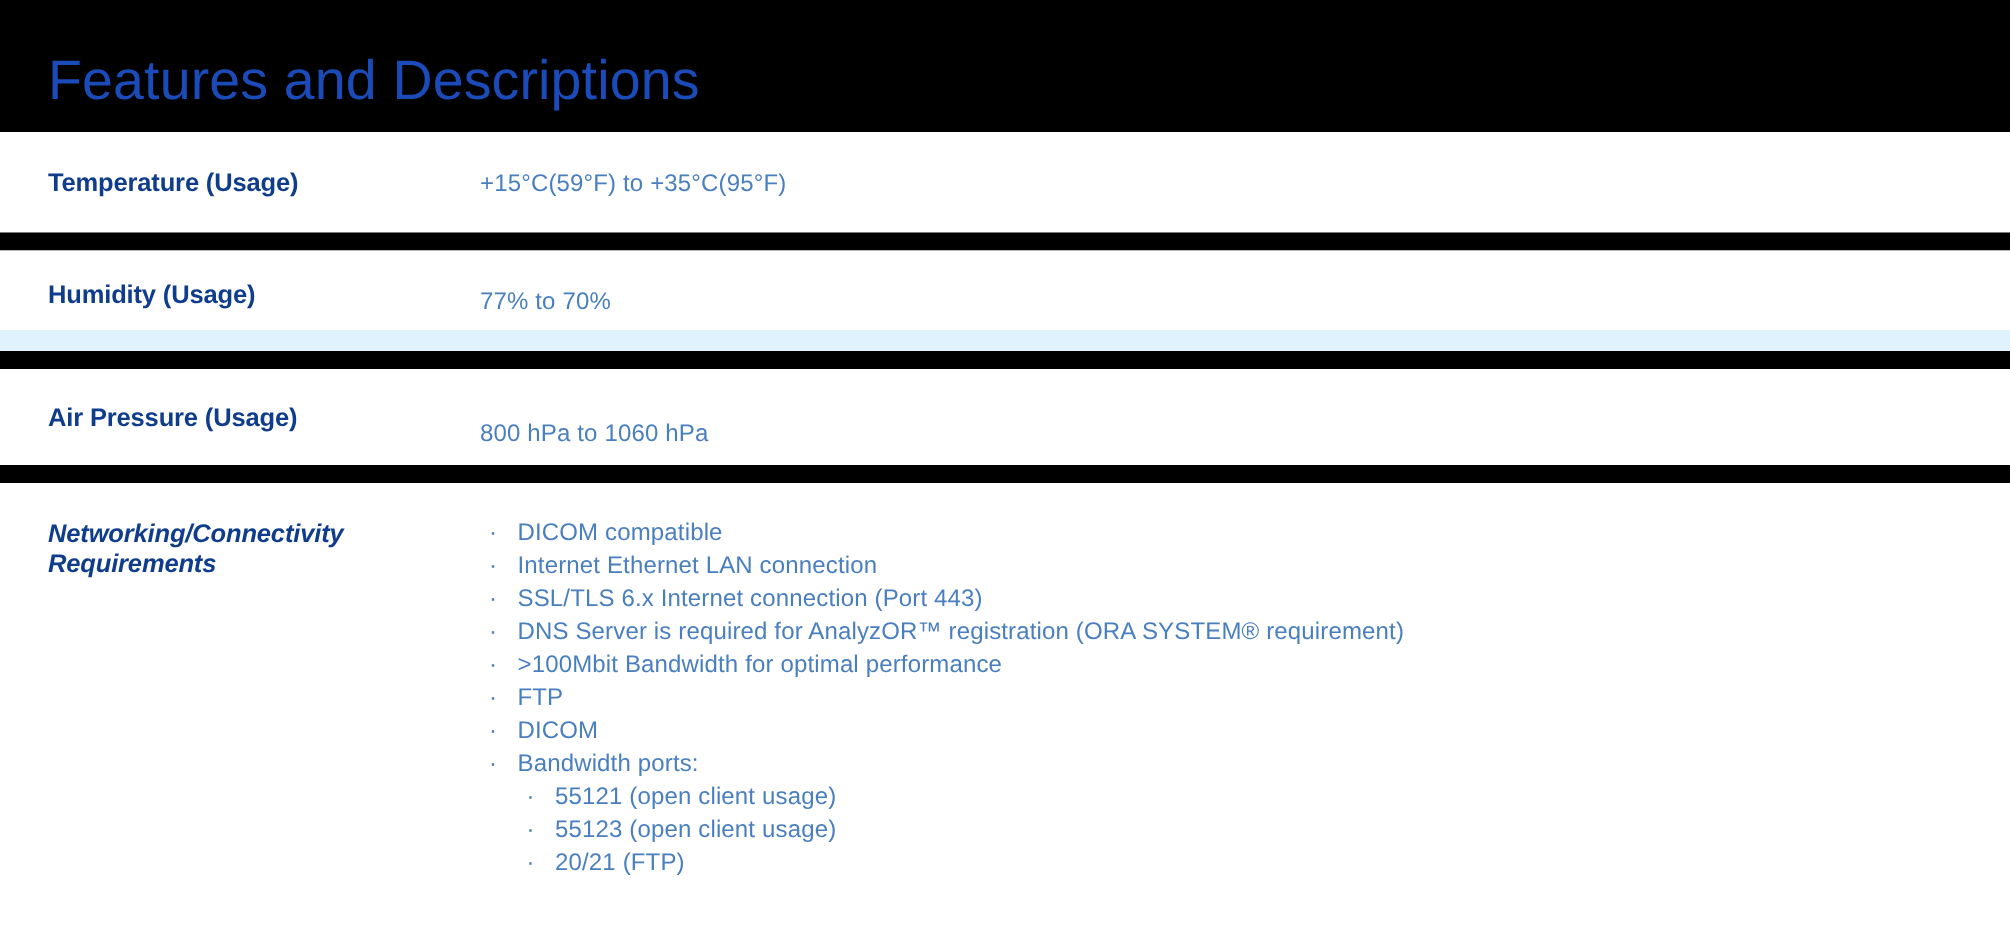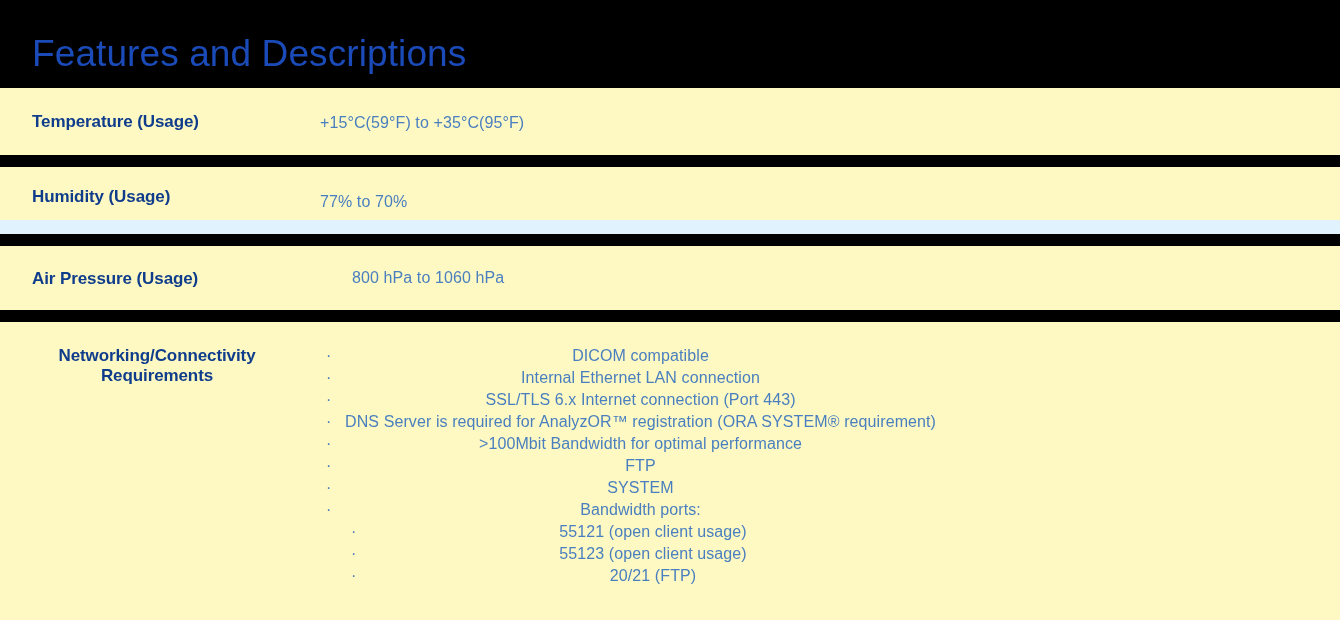--- a/index.html
+++ b/index.html
@@ -53,22 +53,21 @@
   }
   .sep-1 { top: 155px; }
   .sep-2 { top: 234px; }
   .sep-3 { top: 310px; }
 
   
   .row {
     position: absolute;
     left: 0;
     width: 1340px;
-    background: #fef9c3;
-    text-align: center;
+    background: #ffffff;
   }
   .row-temperature  { top: 88px;  height: 67px; }
   .row-humidity     { top: 167px; height: 53px; padding-left: 16px; }
   .row-pressure     { top: 246px; height: 64px; }
   .row-networking   { top: 322px; height: 298px; }
 
   .row-label {
     position: absolute;
     left: 32px;
     font-size: 17px;
@@ -88,26 +87,27 @@
     white-space: nowrap;
   }
 
   .row-temperature .row-label { top: 24px; }
   .row-temperature .row-value { top: 25px; }
 
   .row-humidity .row-label { top: 20px; }
   .row-humidity .row-value { top: 25px; }
 
   .row-pressure .row-label { top: 23px; }
-  .row-pressure .row-value { top: 22px; margin-left: 32px; }
+  .row-pressure .row-value { top: 34px; }
 
   .row-networking .row-label {
     top: 24px;
     width: 250px;
     line-height: 20px;
+    font-style: italic;
   }
 
   
   .bullet-list {
     position: absolute;
     left: 320px;
     top: 23px;
     margin: 0;
     padding: 0;
     list-style: none;
@@ -167,26 +167,26 @@
     <div class="row-label">Air Pressure (Usage)</div>
     <div class="row-value">800 hPa to 1060 hPa</div>
   </div>
 
   <div class="separator sep-3"></div>
 
   <div class="row row-networking">
     <div class="row-label">Networking/Connectivity Requirements</div>
     <ul class="bullet-list">
         <li class="bullet-item"><span class="bullet-dot">·</span><span>DICOM compatible</span></li>
-        <li class="bullet-item"><span class="bullet-dot">·</span><span>Internal Ethernet LAN connection</span></li>
+        <li class="bullet-item"><span class="bullet-dot">·</span><span>Internet Ethernet LAN connection</span></li>
         <li class="bullet-item"><span class="bullet-dot">·</span><span>SSL/TLS 6.x Internet connection (Port 443)</span></li>
         <li class="bullet-item"><span class="bullet-dot">·</span><span>DNS Server is required for AnalyzOR™ registration (ORA SYSTEM® requirement)</span></li>
         <li class="bullet-item"><span class="bullet-dot">·</span><span>&gt;100Mbit Bandwidth for optimal performance</span></li>
         <li class="bullet-item"><span class="bullet-dot">·</span><span>FTP</span></li>
-        <li class="bullet-item"><span class="bullet-dot">·</span><span>SYSTEM</span></li>
+        <li class="bullet-item"><span class="bullet-dot">·</span><span>DICOM</span></li>
         <li class="bullet-item"><span class="bullet-dot">·</span><span>Bandwidth ports:</span></li>
         <ul class="sub-list">
           <li class="bullet-item"><span class="bullet-dot">·</span><span>55121 (open client usage)</span></li>
           <li class="bullet-item"><span class="bullet-dot">·</span><span>55123 (open client usage)</span></li>
           <li class="bullet-item"><span class="bullet-dot">·</span><span>20/21 (FTP)</span></li>
         </ul>
       </ul>
   </div>
 
 </div>

